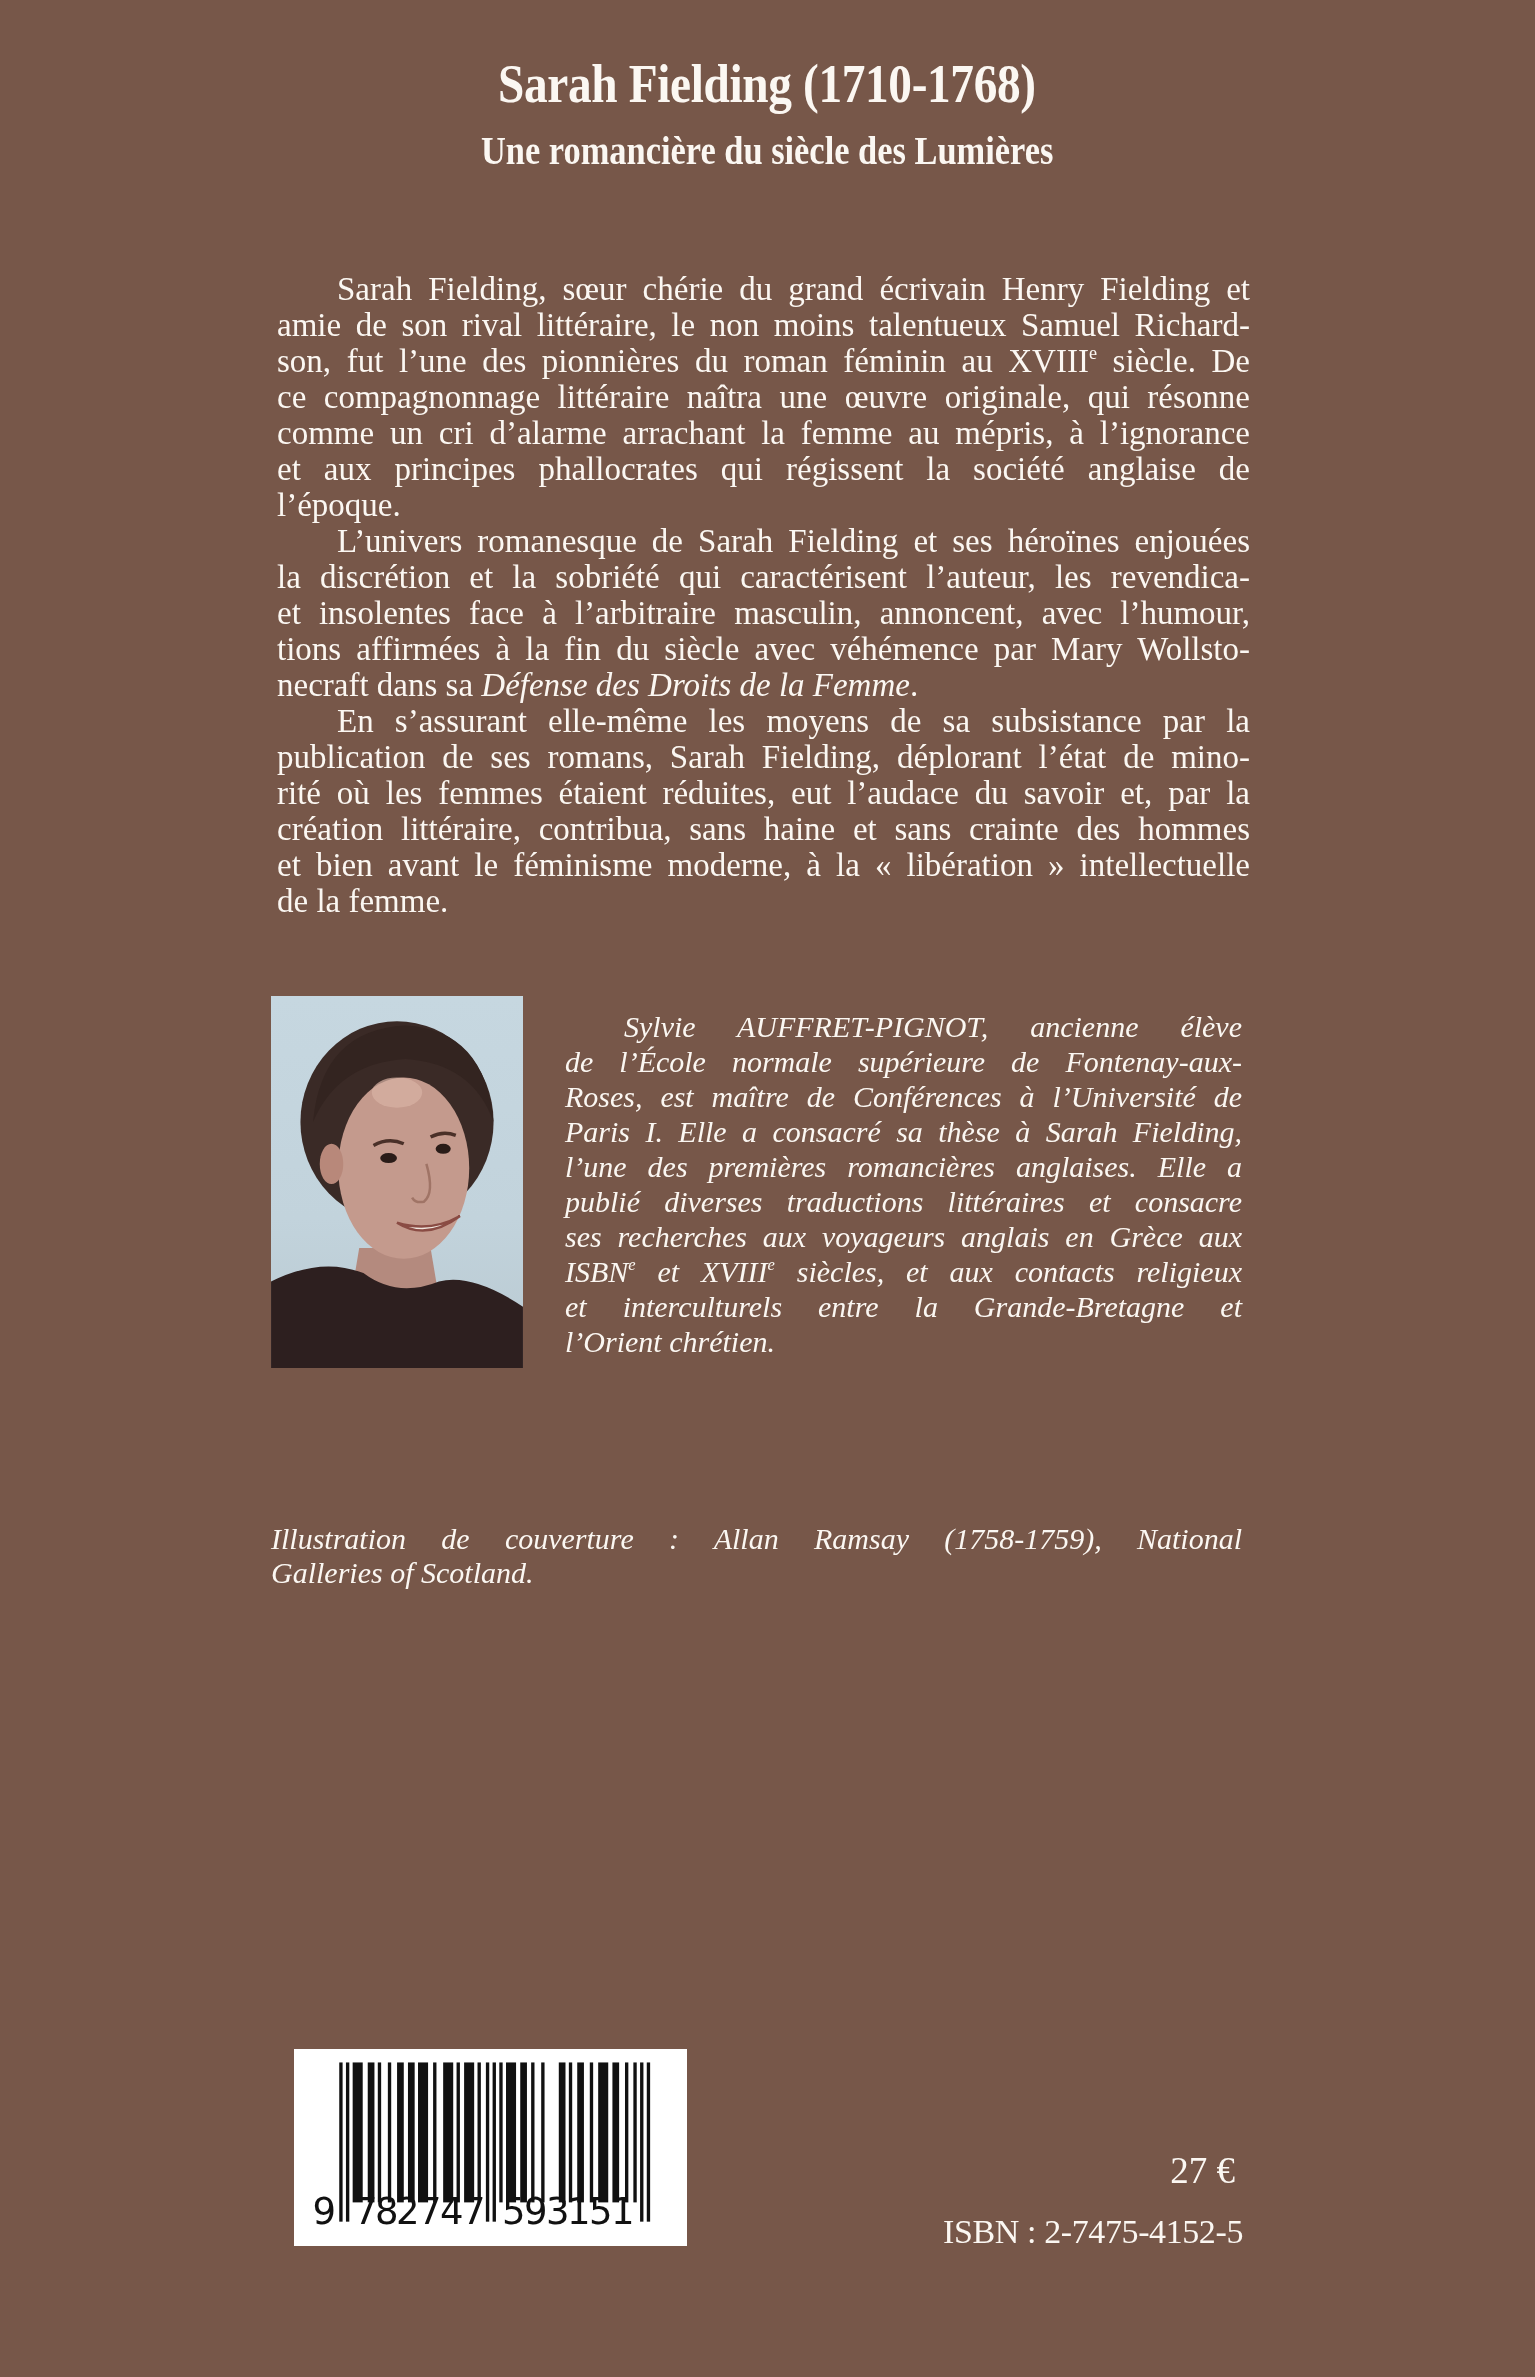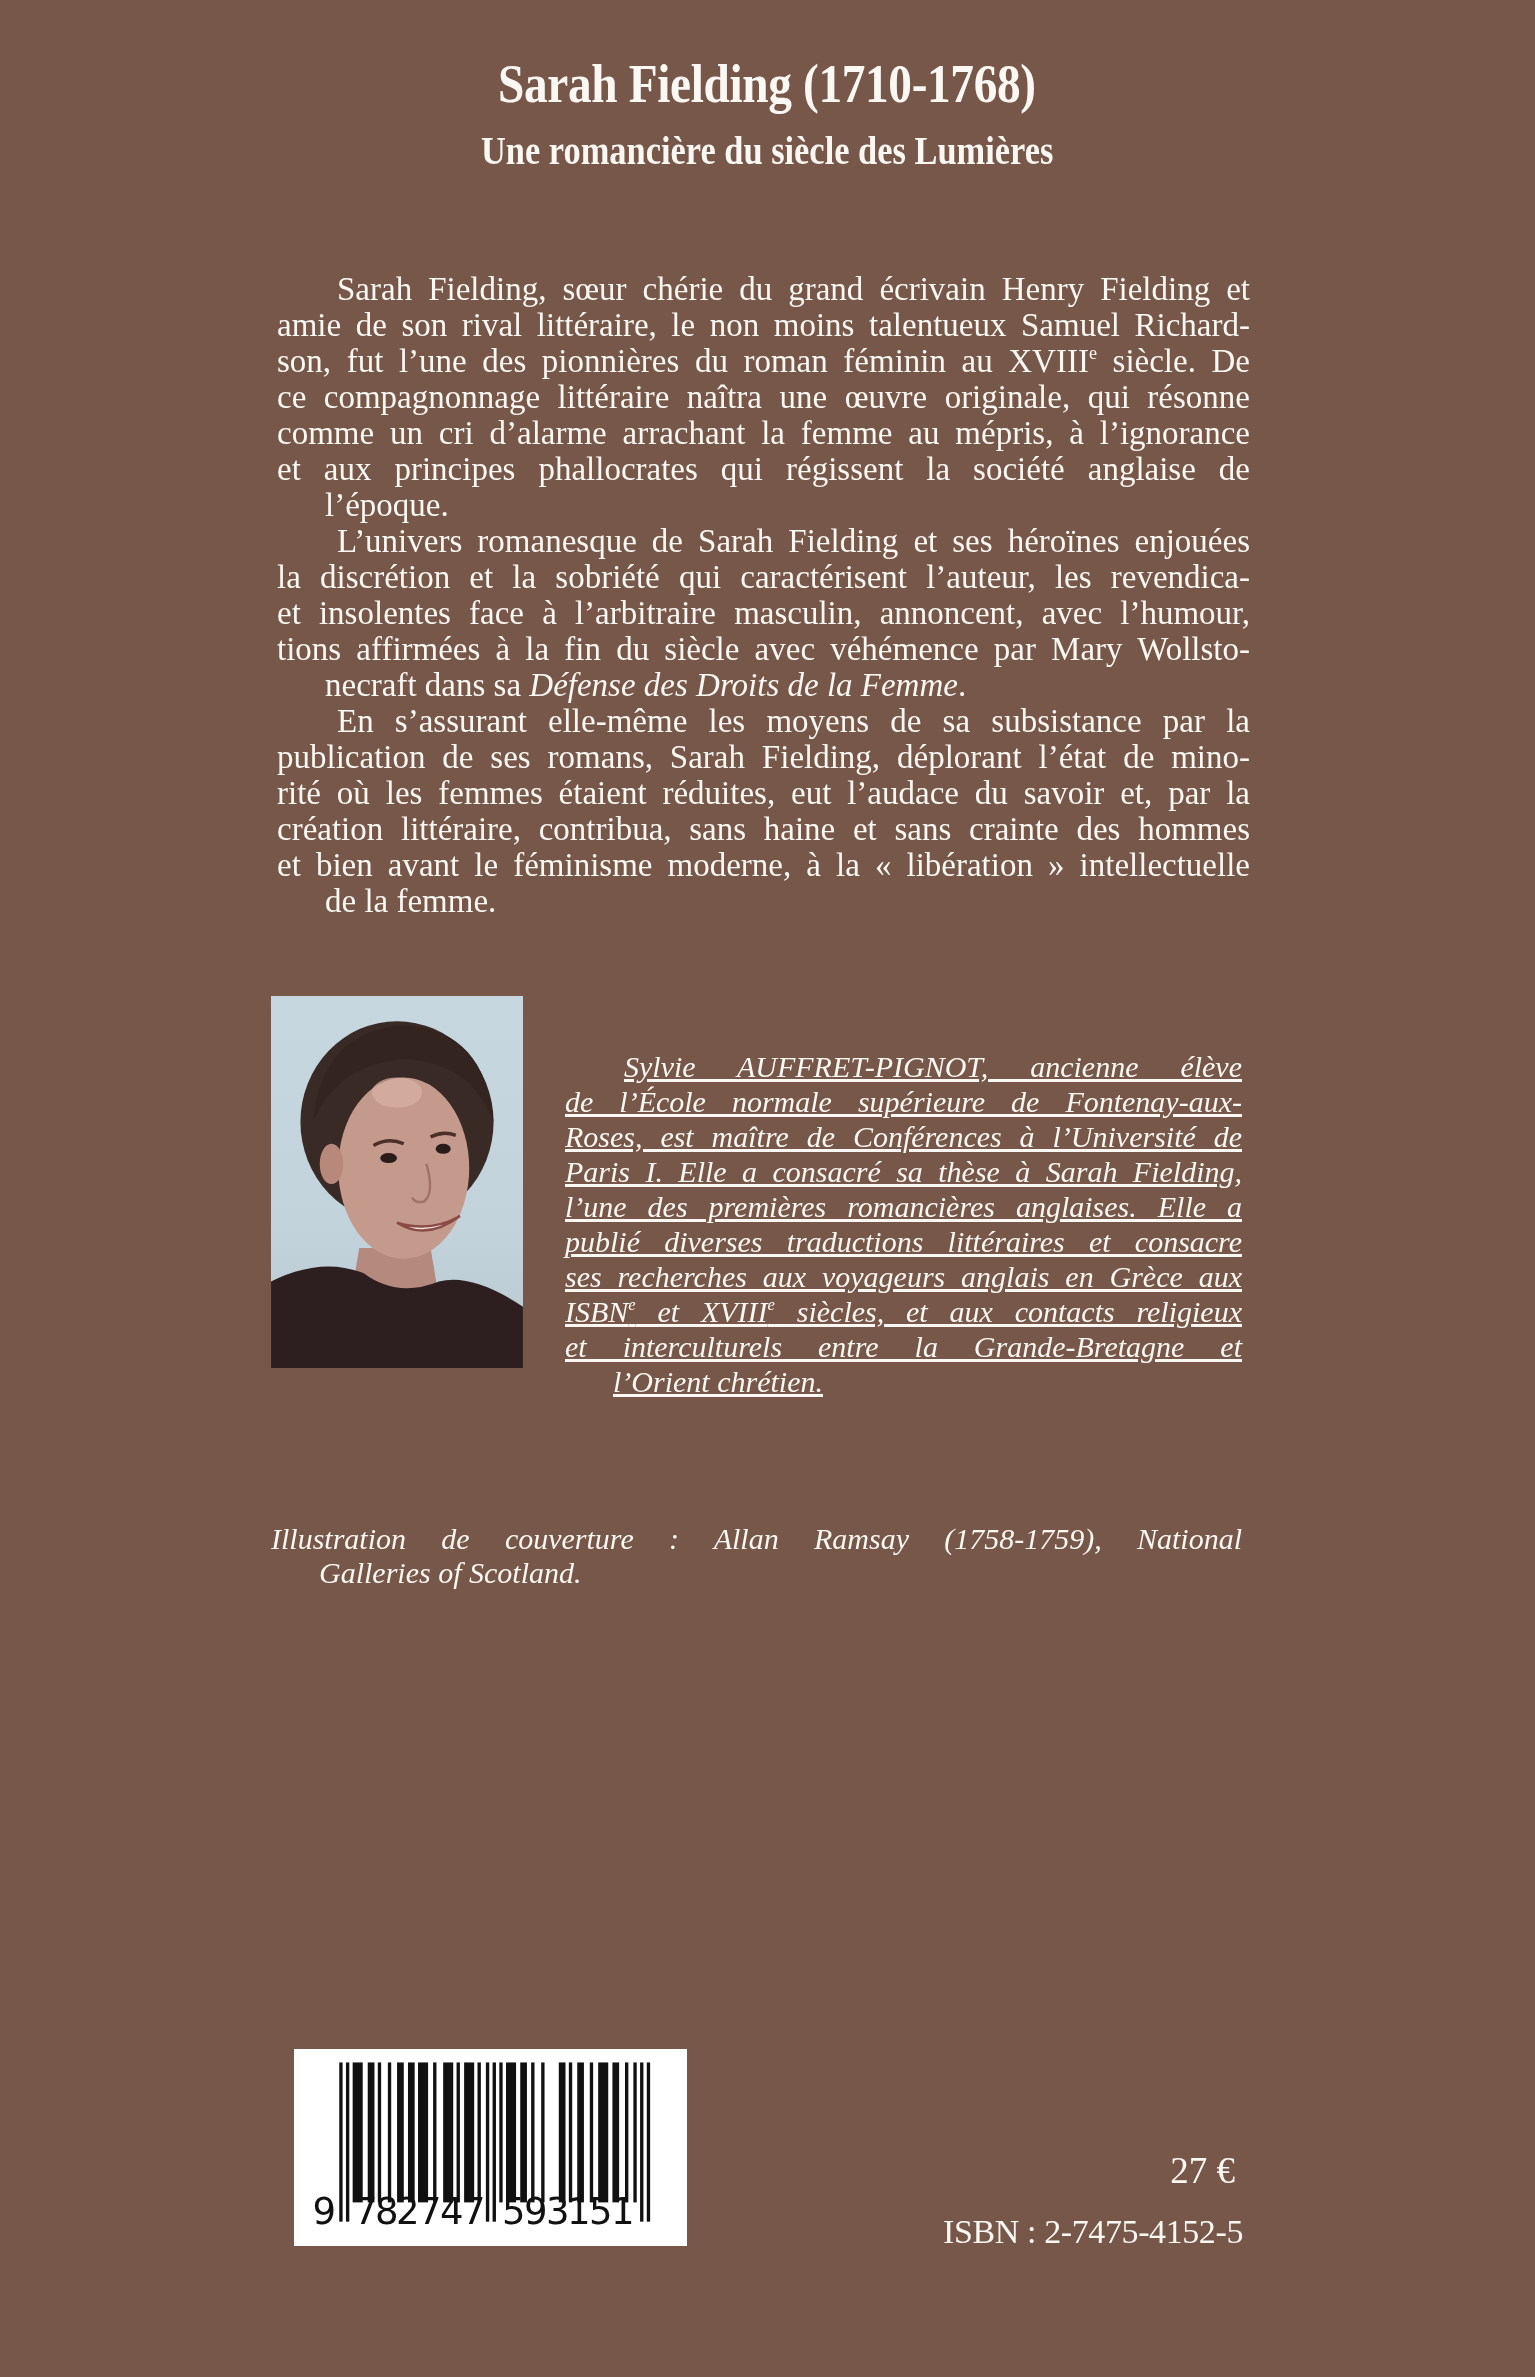--- a/index.html
+++ b/index.html
@@ -26,31 +26,31 @@
   }
 
   
   #body-text { left: 277px; top: 271px; width: 973px; }
   .line {
     display: block; height: 36px; line-height: 36px;
     font-size: 33px; text-align: justify; text-align-last: justify;
     white-space: nowrap; overflow: visible;
   }
   .line.indent { padding-left: 60px; }
-  .line.last { text-align-last: left; margin-left: 48px; }
+  .line.last { text-align-last: left; }
   sup.e { font-size: 0.55em; vertical-align: 0.7em; line-height: 0; }
   .it { font-style: italic; }
 
   
   #author-photo {
     left: 271px; top: 996px; width: 252px; height: 372px;
     background: linear-gradient(180deg, #c6d7e0 0%, #c2d3dc 60%, #b9c9d1 100%);
     overflow: hidden;
   }
-  #bio { left: 565px; top: 1049px; width: 677px; text-decoration: underline; }
+  #bio { left: 565px; top: 1009px; width: 677px; }
   #bio .line { font-style: italic; font-size: 30px; height: 35px; line-height: 35px; }
   #bio .line.indent { padding-left: 59px; }
 
   
   #credit { left: 271px; top: 1522px; width: 971px; }
   #credit .line { font-style: italic; font-size: 30px; height: 34px; line-height: 34px; }
 
   
   #barcode {
     left: 294px; top: 2049px; width: 393px; height: 197px; background: #ffffff;

